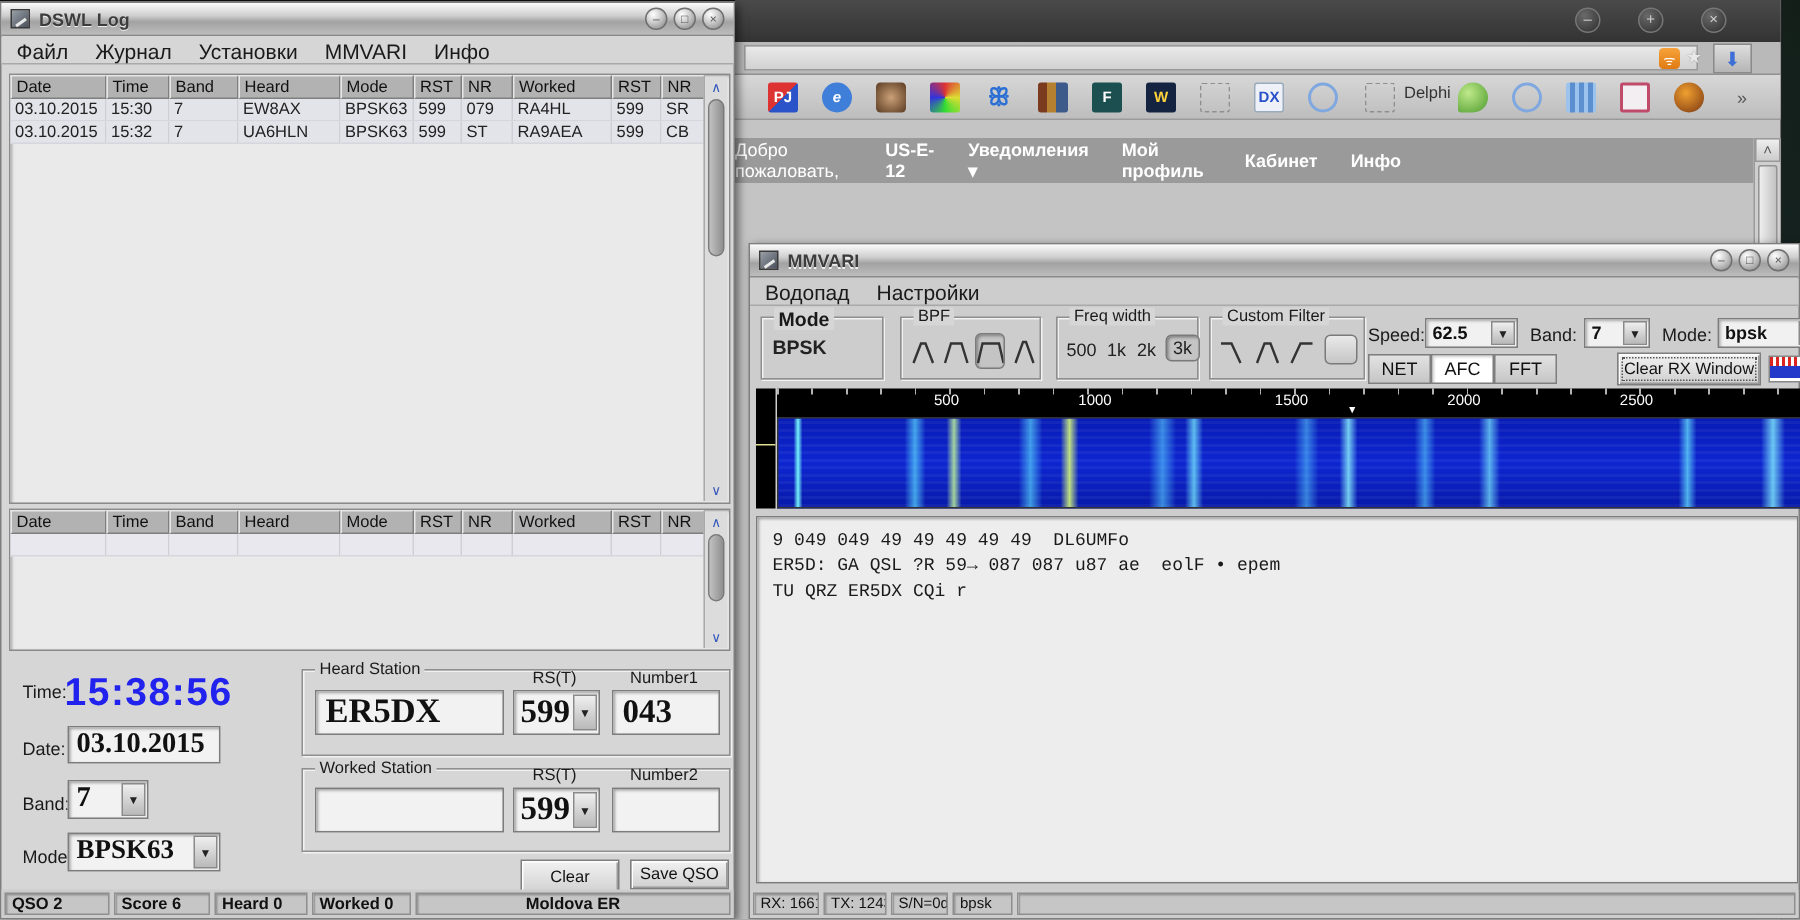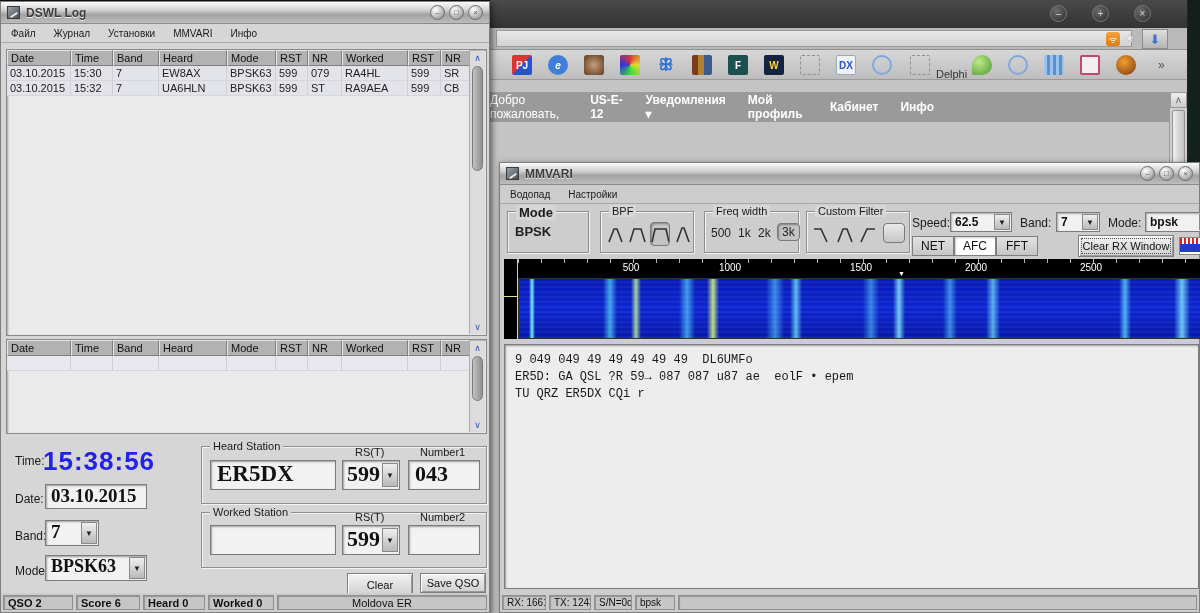--- a/index.html
+++ b/index.html
@@ -17,21 +17,21 @@
     background:linear-gradient(#fbfbfb,#cfcfcf 40%,#a2a2a2 60%,#bdbdbd);
     border-bottom:1px solid #8a8a8a; display:flex; align-items:center; padding:0 6px; }
   .titlebar .ttl { font-size:12px; font-weight:bold; color:#3c3c3c; text-shadow:0 1px 0 #eee; margin-left:6px; }
   .appicon { width:13px; height:13px; background:linear-gradient(135deg,#9aa0a8,#4a505a); border:1px solid #3a3a3a; position:relative; }
   .appicon:after { content:""; position:absolute; left:2px; top:7px; width:8px; height:2px; background:#e8e8e8; transform:rotate(-35deg); }
   .winbtns { margin-left:auto; display:flex; gap:4px; }
   .rbtn { width:15px; height:15px; border-radius:50%; border:1px solid #6f6f6f;
     background:radial-gradient(circle at 35% 28%, #ffffff, #cacaca 45%, #8d8d8d 90%);
     display:flex; align-items:center; justify-content:center; font-size:8px; color:#555; line-height:1; }
   .menubar { position:absolute; left:0; right:0; height:18px; display:flex; gap:18px; align-items:center;
-    padding:0 10px; font-size:10px; color:#1a1a1a; border-bottom:1px solid #a9a9a9; background:#d6d6d6; }
+    padding:0 10px; font-size:14px; color:#1a1a1a; border-bottom:1px solid #a9a9a9; background:#d6d6d6; }
   .menubar span { cursor:default; }
 
   .fld { background:#f2f2f2; border:1px solid #7c7c7c; box-shadow:inset 1px 1px 2px rgba(0,0,0,.35); }
   .serifval { font-family:"Liberation Serif", serif; font-weight:bold; color:#111; }
   .dd-arrow { position:absolute; right:1px; top:1px; bottom:1px; width:16px;
     background:linear-gradient(#efefef,#b9b9b9); border:1px solid #8a8a8a;
     display:flex; align-items:center; justify-content:center; font-size:8px; color:#222; }
   .btn3d { background:linear-gradient(#f2f2f2,#cfcfcf); border:1px solid #7e7e7e;
     box-shadow:inset 1px 1px 0 #fff, inset -1px -1px 0 #9a9a9a;
     font-size:11px; color:#111; display:flex; align-items:center; justify-content:center; }
@@ -163,21 +163,21 @@
       <div class="qicon" style="left:94px;  background:radial-gradient(#caa077,#5a3a22); border-radius:3px;"></div>
       <div class="qicon" style="left:130px; background:conic-gradient(#d33,#dd3,#3d3,#33d,#d33);"></div>
       <div class="qicon" style="left:166px; background:transparent; color:#2b6fd4; font-size:16px;">ꕥ</div>
       <div class="qicon" style="left:202px; background:linear-gradient(90deg,#7a3b1e 30%,#b5802f 30% 60%,#3c5a8a 60%);"></div>
       <div class="qicon" style="left:238px; background:#1c4f4f;">F</div>
       <div class="qicon" style="left:274px; background:#14233f; color:#ffd23b;">W</div>
       <div class="qicon" style="left:310px; background:transparent; border:1px dashed #8f8f8f;"></div>
       <div class="qicon" style="left:346px; background:#eef2f8; color:#2a52c9; border:1px solid #9ab;">DX</div>
       <div class="qicon" style="left:382px; background:transparent; border:2px solid #7fa8e0; border-radius:50%;"></div>
       <div class="qicon" style="left:420px; background:transparent; border:1px dashed #8f8f8f;"></div>
-      <span style="position:absolute; left:446px; top:18px; font-size:11px; color:#333;">Delphi</span>
+      <span style="position:absolute; left:446px; top:6px; font-size:11px; color:#333;">Delphi</span>
       <div class="qicon" style="left:482px; background:radial-gradient(circle at 35% 35%, #bfe98a, #4d9b2e); border-radius:50% 50% 50% 10%;"></div>
       <div class="qicon" style="left:518px; background:transparent; border:2px solid #7fa8e0; border-radius:50%;"></div>
       <div class="qicon" style="left:554px; background:repeating-linear-gradient(90deg,#9cc3ee 0 3px,#5b8fd0 3px 6px);"></div>
       <div class="qicon" style="left:590px; background:#f3eef2; border:2px solid #c04a6a;"></div>
       <div class="qicon" style="left:626px; background:radial-gradient(circle at 40% 35%, #f0a030, #7a3510); border-radius:50%;"></div>
       <span style="position:absolute; left:668px; top:8px; font-size:12px; color:#555;">»</span>
     </div>
     <div class="pagehead">
       <span>Добро пожаловать,</span>
       <b>US-E-12</b>
@@ -451,17 +451,17 @@
     </div>
 
     <div class="btn3d" style="position:absolute; left:346px; top:571px; width:66px; height:24px;">Clear</div>
     <div class="btn3d" style="position:absolute; left:419px; top:571px; width:66px; height:20px;">Save QSO</div>
 
     <div class="statusbar">
       <div class="sbpanel" style="width:70px; font-weight:bold;">QSO 2</div>
       <div class="sbpanel" style="width:64px; font-weight:bold;">Score 6</div>
       <div class="sbpanel" style="width:62px; font-weight:bold;">Heard 0</div>
       <div class="sbpanel" style="width:66px; font-weight:bold;">Worked 0</div>
-      <div class="sbpanel" style="flex:1; font-weight:normal; justify-content:center;">Moldova ER</div>
+      <div class="sbpanel" style="flex:1; font-weight:bold; justify-content:center;">Moldova ER</div>
     </div>
   </div>
 
 </div>
 
 </body></html>

